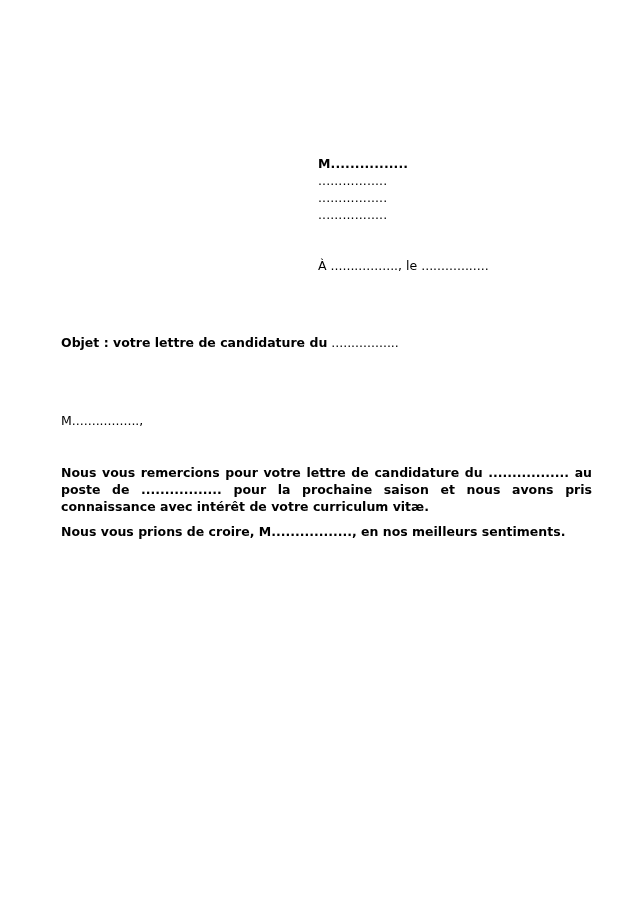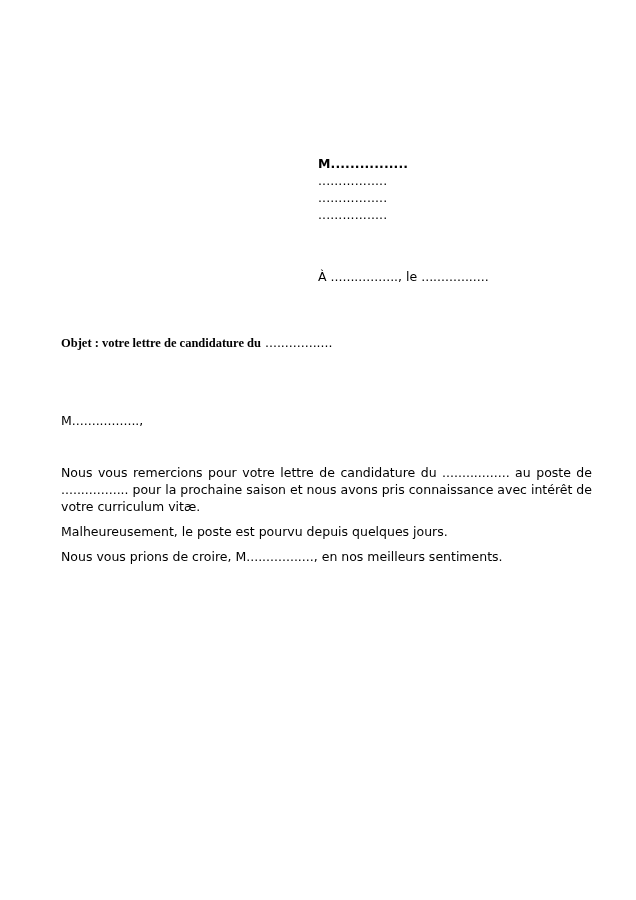--- a/index.html
+++ b/index.html
@@ -38,38 +38,37 @@
     font-weight: bold;
   }
   .address-line.first .dots {
     font-weight: bold;
   }
 
   
   .date-line {
     position: absolute;
     left: 318px;
-    top: 268px;
+    top: 257px;
     font-size: 12.5px;
     line-height: 17px;
     white-space: pre;
   }
 
   
   .subject-line {
     position: absolute;
     left: 61px;
     top: 334px;
     font-size: 12.5px;
     line-height: 17px;
     white-space: pre;
   }
   .subject-label {
     font-weight: bold;
-    font-family: Liberation Serif, serif;
   }
   .subject-value {
     font-weight: normal;
   }
 
   
   .salutation {
     position: absolute;
     left: 61px;
     top: 412px;
@@ -84,20 +83,21 @@
     left: 61px;
     top: 464px;
     width: 531px;
   }
   .body-paragraph {
     font-size: 12.5px;
     line-height: 17px;
     text-align: justify;
     margin: 0 0 8px 0;
     hyphens: none;
+    font-weight: bold;
   }
   .body-paragraph:last-child {
     margin-bottom: 16px;
   }
 </style>
 </head>
 <body>
 
 <div class="page">
 
@@ -109,17 +109,16 @@
   </div>
 
   <div class="date-line"><span>À </span><span>.................</span><span>, le </span><span>.................</span></div>
 
   <div class="subject-line"><span class="subject-label">Objet : votre lettre de candidature du</span><span class="subject-value"> .................</span></div>
 
   <div class="salutation">M.................,</div>
 
   <div class="body-block">
     <p class="body-paragraph">Nous vous remercions pour votre lettre de candidature du ................. au poste de ................. pour la prochaine saison et nous avons pris connaissance avec intérêt de votre curriculum vitæ.</p>
-    <p class="body-paragraph">Malheureusement, le poste est pourvu depuis quelques jours.</p>
     <p class="body-paragraph">Nous vous prions de croire, M................., en nos meilleurs sentiments.</p>
   </div>
 
 </div>
 
 </body></html>

